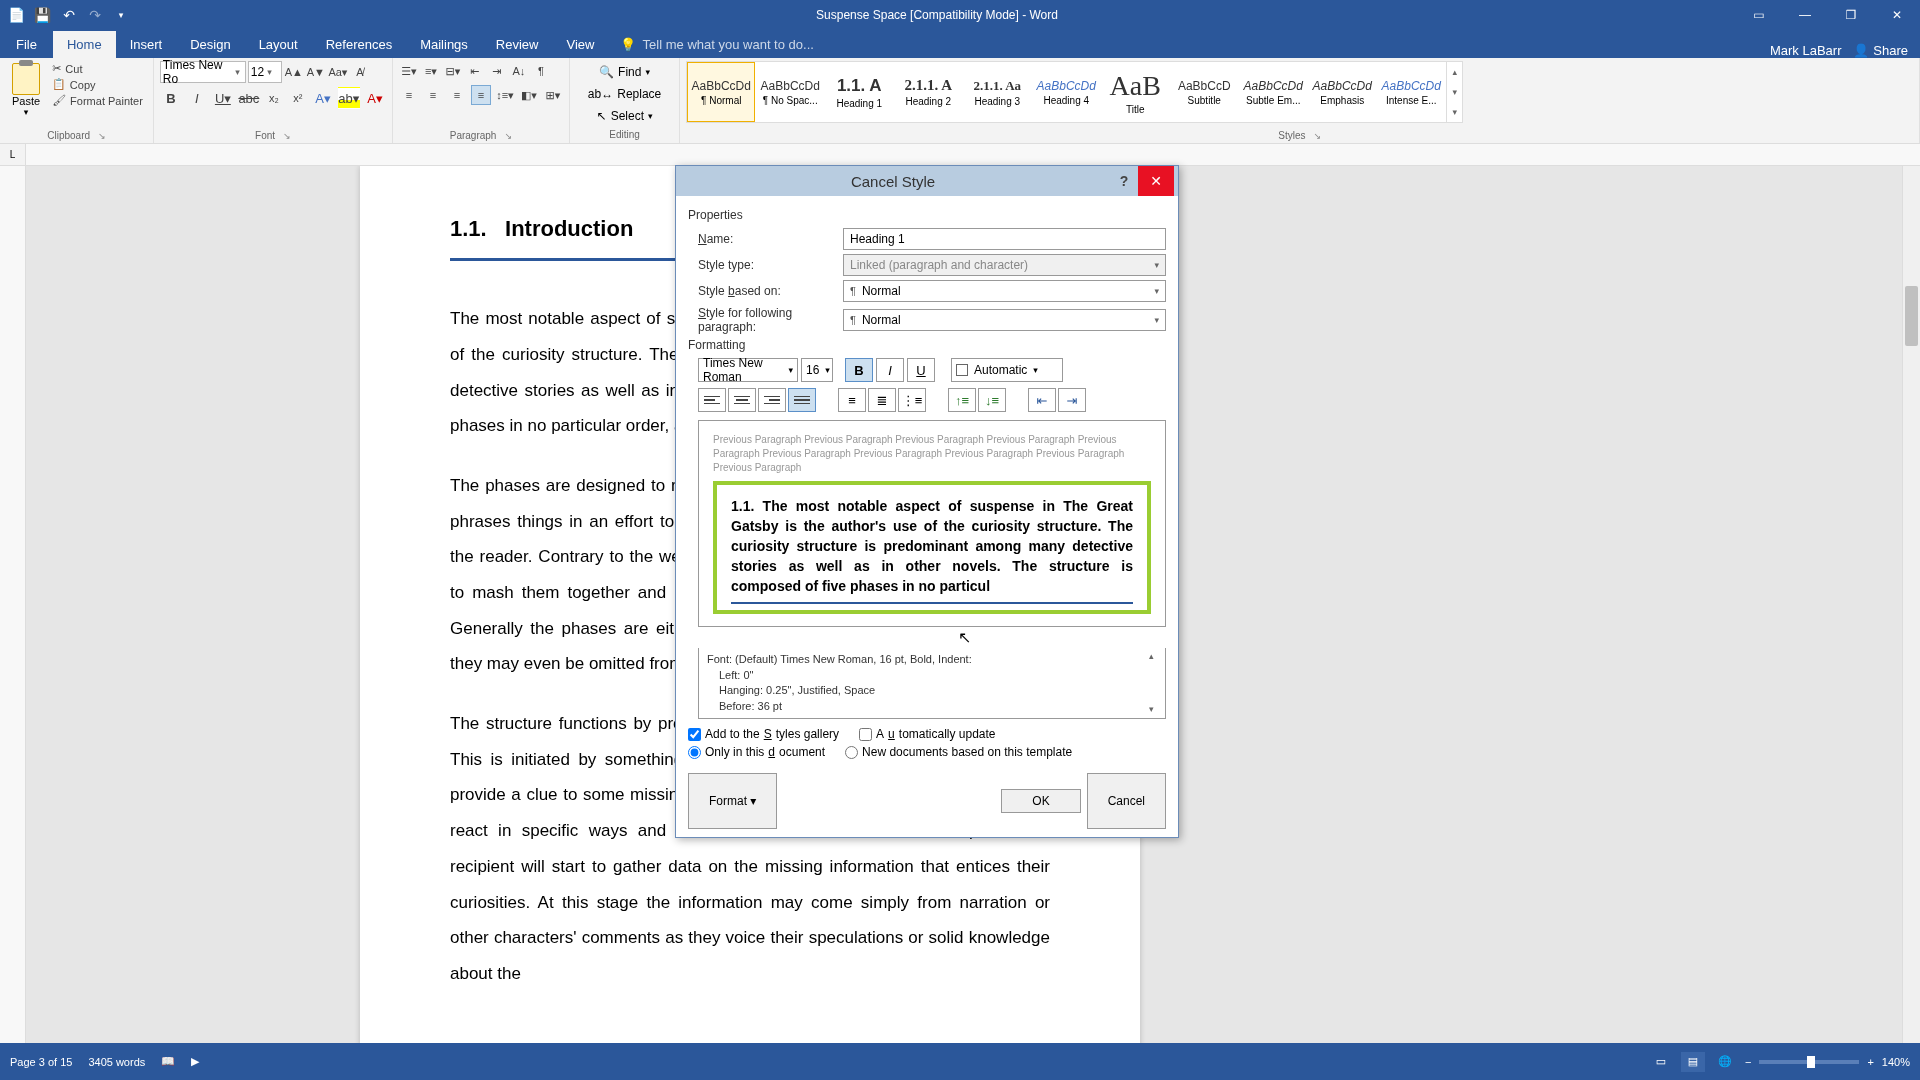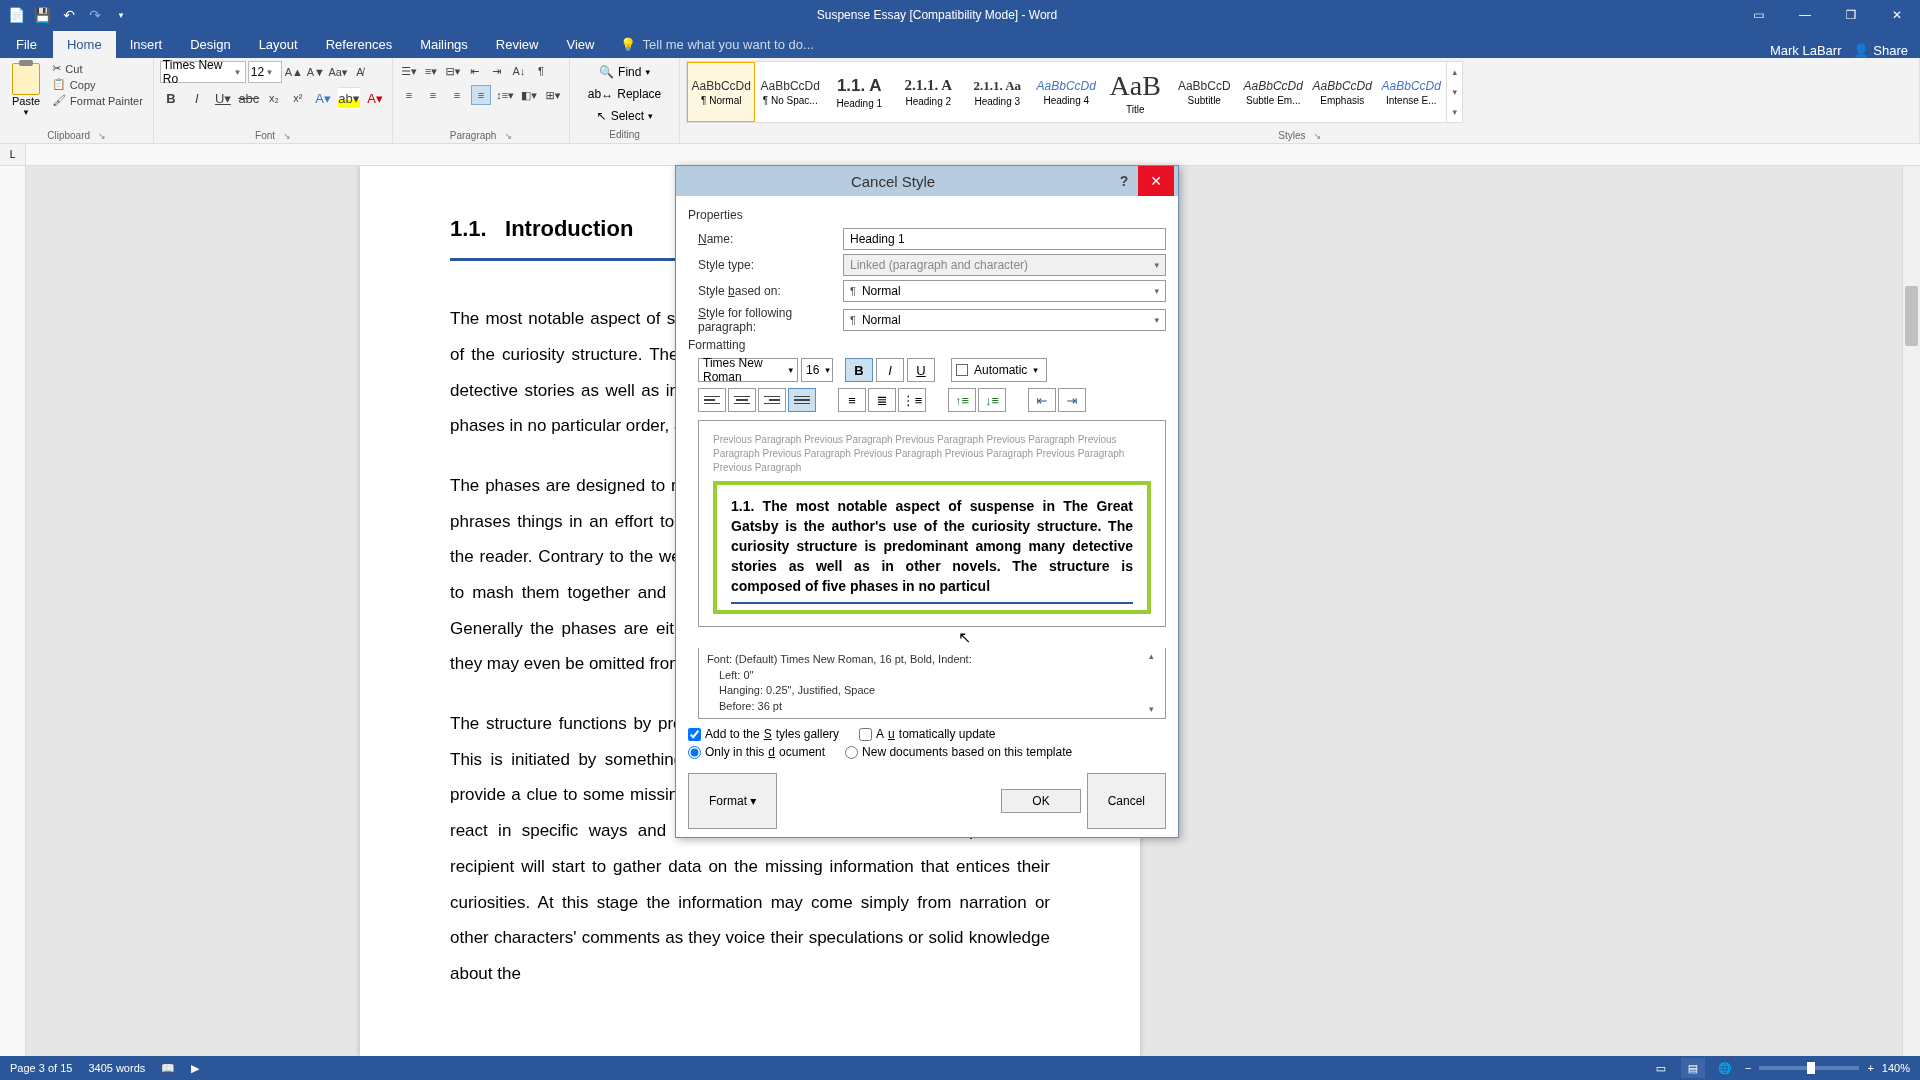--- a/index.html
+++ b/index.html
@@ -72,21 +72,21 @@
 .page { width: 780px; background: #fff; box-shadow: 0 0 6px rgba(0,0,0,0.2); padding: 40px 90px; font-family: "Times New Roman", serif; font-size: 17px; line-height: 2.1; color: #000; text-align: justify; }
 .page h2 { font-size: 22px; font-weight: bold; margin-bottom: 6px; }
 .page .rule { height: 3px; background: #2b579a; width: 100%; margin-bottom: 40px; }
 .page p { margin-bottom: 24px; }
 
 
 .doc-scrollbar { width: 18px; background: #f0f0f0; border-left: 1px solid #ddd; position: relative; }
 .scroll-thumb { position: absolute; left: 2px; right: 2px; top: 120px; height: 60px; background: #c0c0c0; border-radius: 2px; }
 
 
-.statusbar { position: absolute; bottom: 0; left: 0; right: 0; height: 24px; background: #2b579a; color: #fff; font-size: 11px; display: flex; align-items: center; padding: 0 10px; gap: 16px; }
+.statusbar { position: absolute; bottom: 0; left: 0; right: 0; height: 37px; background: #2b579a; color: #fff; font-size: 11px; display: flex; align-items: center; padding: 0 10px; gap: 16px; }
 .statusbar .right { margin-left: auto; display: flex; align-items: center; gap: 8px; }
 .view-btn { width: 24px; height: 20px; display: flex; align-items: center; justify-content: center; border: 1px solid transparent; }
 .view-btn.active { background: #3a66a8; }
 .zoom-slider { width: 100px; height: 4px; background: #5a7fb8; position: relative; }
 .zoom-slider .thumb { position: absolute; top: -4px; left: 48px; width: 8px; height: 12px; background: #fff; }
 
 
 .dialog { position: absolute; left: 675px; top: 165px; width: 504px; background: #fff; border: 1px solid #6b8cb8; box-shadow: 2px 2px 8px rgba(0,0,0,0.3); font-size: 12px; }
 .dlg-title { background: #b8cce0; height: 30px; display: flex; align-items: center; padding: 0 4px 0 0; }
 .dlg-title .title-text { flex: 1; text-align: center; font-size: 15px; color: #333; }
@@ -145,21 +145,21 @@
 <body>
 
 <div class="titlebar">
   <div class="qat">
     <div class="qat-icon">📄</div>
     <div class="qat-icon">💾</div>
     <div class="qat-icon">↶</div>
     <div class="qat-icon" style="opacity:.5">↷</div>
     <div class="qat-icon" style="font-size:9px">▾</div>
   </div>
-  <div class="doc-title">Suspense Essay [Compatibility Mode] - Word</div>
+  <div class="doc-title">Suspense Space [Compatibility Mode] - Word</div>
   <div class="win-controls">
     <div class="win-btn">▭</div>
     <div class="win-btn">—</div>
     <div class="win-btn">❐</div>
     <div class="win-btn">✕</div>
   </div>
 </div>
 
 <div class="ribbon-tabs">
   <div class="file-tab">File</div>
@@ -444,21 +444,21 @@
           </div>
         <div class="fmt-combo" style="width:32px">
             <span>16</span>
             <span class="dd">▾</span>
           </div>
         <div style="width:6px"></div>
         <div class="fmt-btn bold toggle-on">B</div>
         <div class="fmt-btn ital">I</div>
         <div class="fmt-btn under">U</div>
         <div style="width:10px"></div>
-        <div class="fmt-combo" style="width:96px">
+        <div class="fmt-combo" style="width:112px">
             <span style="width:12px;height:12px;border:1px solid #666;margin-right:6px"></span>
             <span>Automatic</span>
             <span class="dd">▾</span>
           </div>
       </div>
       <div class="para-row">
         <div class="grp">
           <div class="fmt-btn">
               <div class="align-icon left">
                 <span></span>

